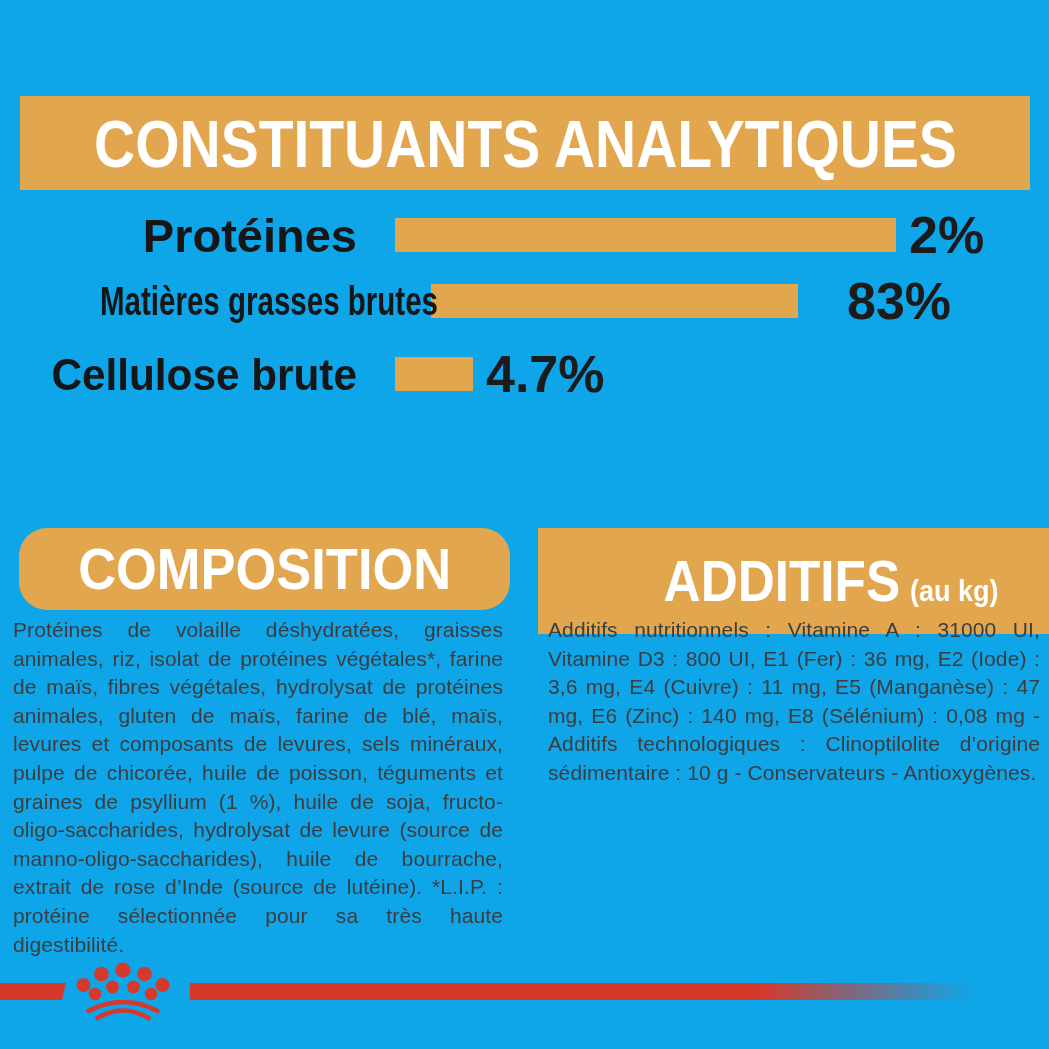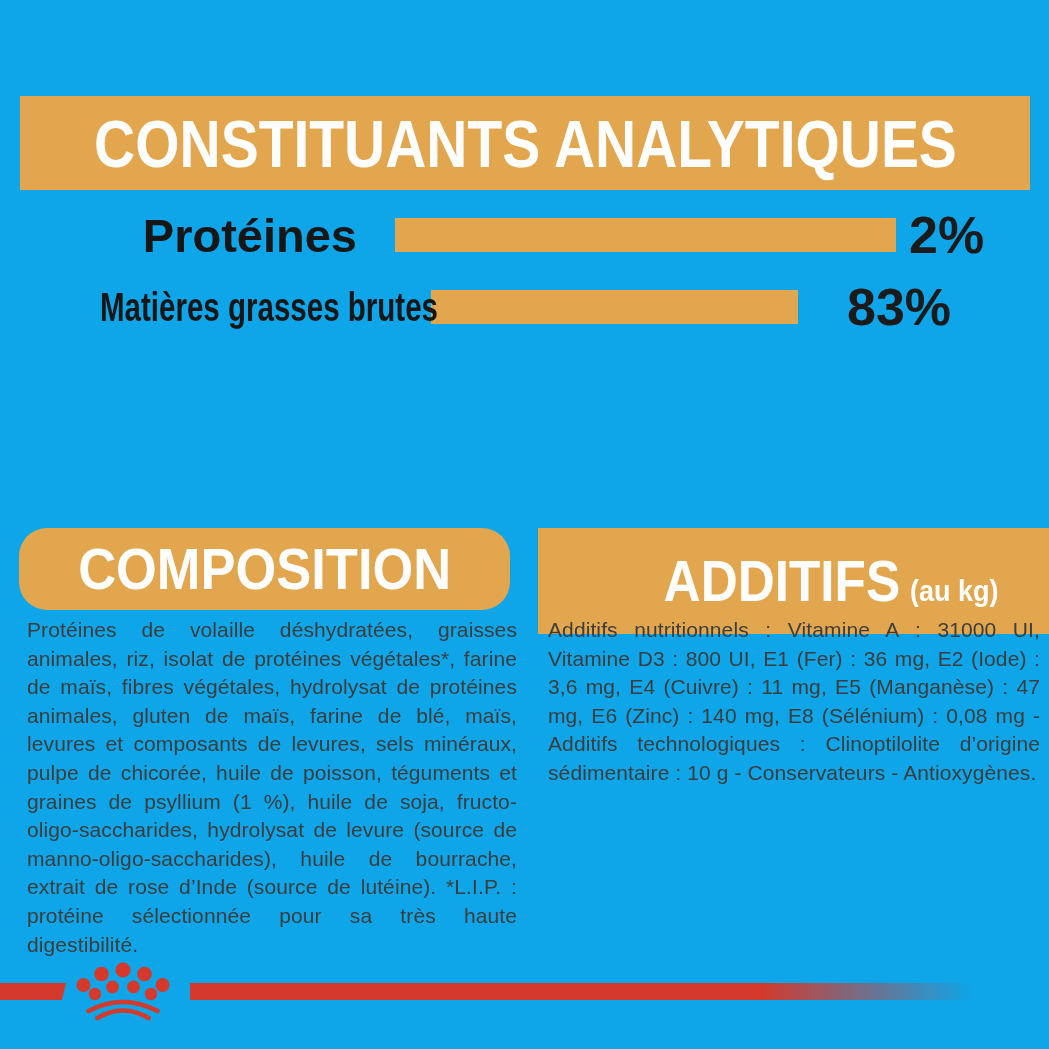--- a/index.html
+++ b/index.html
@@ -15,32 +15,32 @@
   .header-title{font-size:67px;transform:scaleX(0.85);letter-spacing:0;}
   .section-title{font-size:57px;transform:scaleX(0.92);}
   .add-title-wrap{display:flex;align-items:baseline;transform:scaleX(0.90);white-space:nowrap;}
   .add-title{color:#fff;font-weight:bold;font-size:57px;}
   .add-subtitle{color:#fff;font-weight:bold;font-size:30px;margin-left:11px;}
 
   
   .chart{position:absolute;left:0;top:196px;width:1049px;height:210px;}
   .chart-row{position:absolute;left:0;display:flex;align-items:center;height:46px;width:1049px;}
   .chart-row.row0{top:16px;}
-  .chart-row.row1{top:88px;gap:36px;}
+  .chart-row.row1{top:82px;gap:36px;}
   .chart-row.row2{top:155px;}
   .chart-label{width:357px;text-align:right;font-weight:bold;color:#161616;white-space:nowrap;line-height:1;}
   .lbl0{font-size:47px;}
   .lbl1{font-size:41px;transform:scaleX(0.72);transform-origin:right center;}
   .lbl2{font-size:45px;transform:scaleX(0.94);transform-origin:right center;}
   .chart-bar{height:34px;margin-left:38px;flex:0 0 auto;}
   .chart-value{font-weight:bold;font-size:52px;color:#1B1B1B;margin-left:13px;line-height:1;white-space:nowrap;}
 
   
   .body-text{position:absolute;top:616px;font-size:21px;line-height:28.6px;color:#3D3D3D;text-align:justify;letter-spacing:0.1px;}
-  .comp-text{left:27px;width:490px;}
+  .comp-text{left:13px;width:490px;}
   .add-text{left:548px;width:492px;}
 
   
   .footer-bar-left{position:absolute;left:-4px;top:983px;width:68px;height:17px;background:#D5392B;transform:skewX(-14deg);}
   .footer-bar-right{position:absolute;left:190px;top:983px;width:790px;height:17px;
     background:linear-gradient(90deg,#D5392B 0%,#D5392B 72%,rgba(213,57,43,0) 99%);}
   .crown{position:absolute;left:70px;top:960px;}
 </style>
 </head>
 <body>
@@ -54,20 +54,25 @@
   <div class="chart">
       <div class="chart-row row0">
         <div class="chart-label lbl0">Protéines</div>
         <div class="chart-bar" style="width: 501px; background: rgb(226, 167, 78);"></div>
         <div class="chart-value">2%</div>
       </div>
       <div class="chart-row row1">
         <div class="chart-label lbl1">Matières grasses brutes</div>
         <div class="chart-bar" style="width: 367px; background: rgb(226, 167, 78);"></div>
         <div class="chart-value">83%</div>
+      </div>
+      <div class="chart-row row2">
+        <div class="chart-label lbl2">Cellulose brute</div>
+        <div class="chart-bar" style="width: 78px; background: rgb(226, 167, 78);"></div>
+        <div class="chart-value">4.7%</div>
       </div>
     </div>
 
   <div class="banner banner-comp">
     <div class="banner-title section-title">COMPOSITION</div>
   </div>
   <div class="body-text comp-text">Protéines de volaille déshydratées, graisses animales, riz, isolat de protéines végétales*, farine de maïs, fibres végétales, hydrolysat de protéines animales, gluten de maïs, farine de blé, maïs, levures et composants de levures, sels minéraux, pulpe de chicorée, huile de poisson, téguments et graines de psyllium (1 %), huile de soja, fructo-oligo-saccharides, hydrolysat de levure (source de manno-oligo-saccharides), huile de bourrache, extrait de rose d’Inde (source de lutéine). *L.I.P. : protéine sélectionnée pour sa très haute digestibilité.</div>
 
   <div class="banner banner-add">
     <div class="add-title-wrap">

